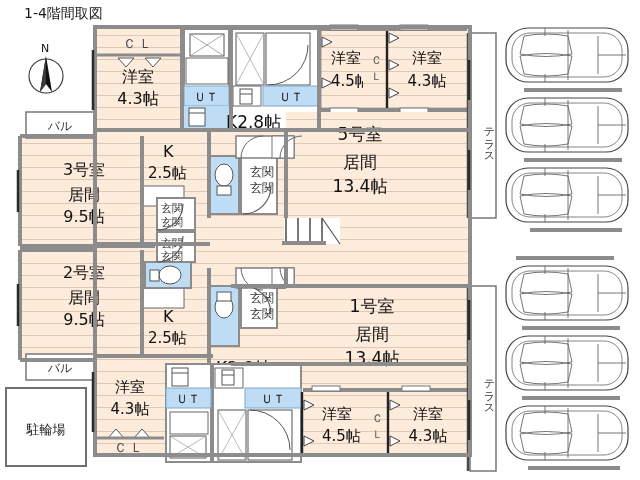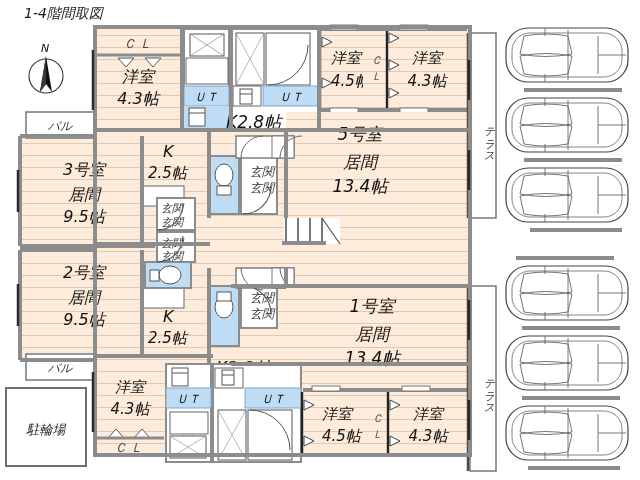--- a/index.html
+++ b/index.html
@@ -1,18 +1,18 @@
 <!DOCTYPE html>
 <html><head>
 <meta charset="utf-8">
 <style>
   html,body{margin:0;padding:0;background:#ffffff;}
   body{width:640px;height:480px;position:relative;overflow:hidden;
        font-family:"DejaVu Sans","Liberation Sans",sans-serif;color:#000;}
-  #stage{position:absolute;left:0;top:0;width:640px;height:480px;font-style:italic;}
+  #stage{position:absolute;left:0;top:0;width:640px;height:480px;}
   svg{display:block;}
   .t{font-family:"DejaVu Sans","Liberation Sans",sans-serif;}
 </style>
 </head>
 <body>
 
 <div id="stage">
 <svg width="640" height="480" viewBox="0 0 640 480" xmlns="http://www.w3.org/2000/svg">
 
   <defs>

